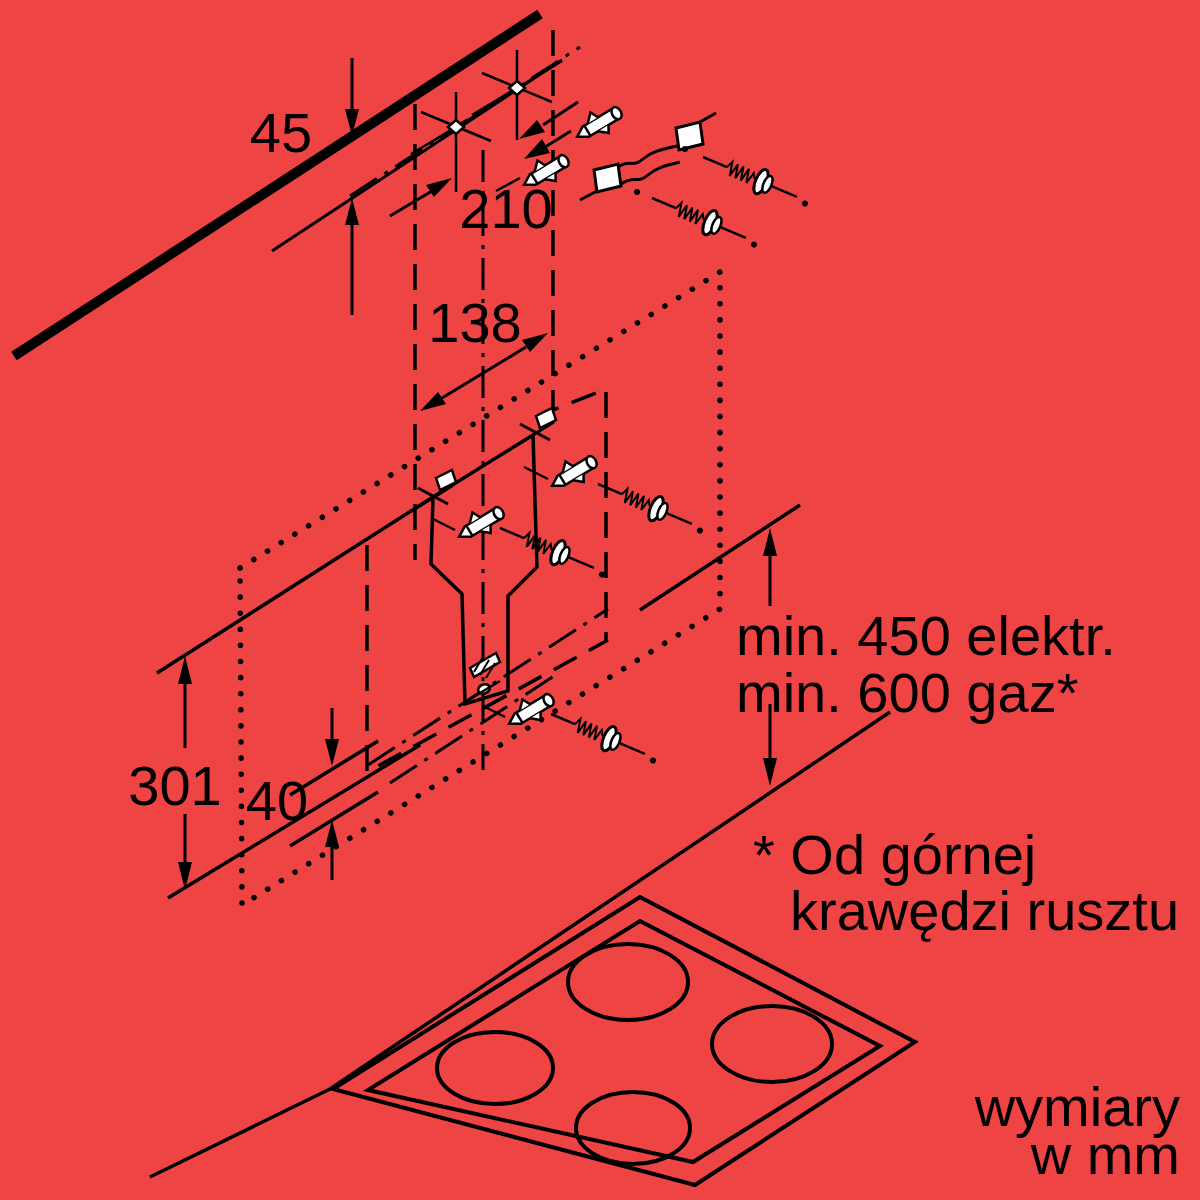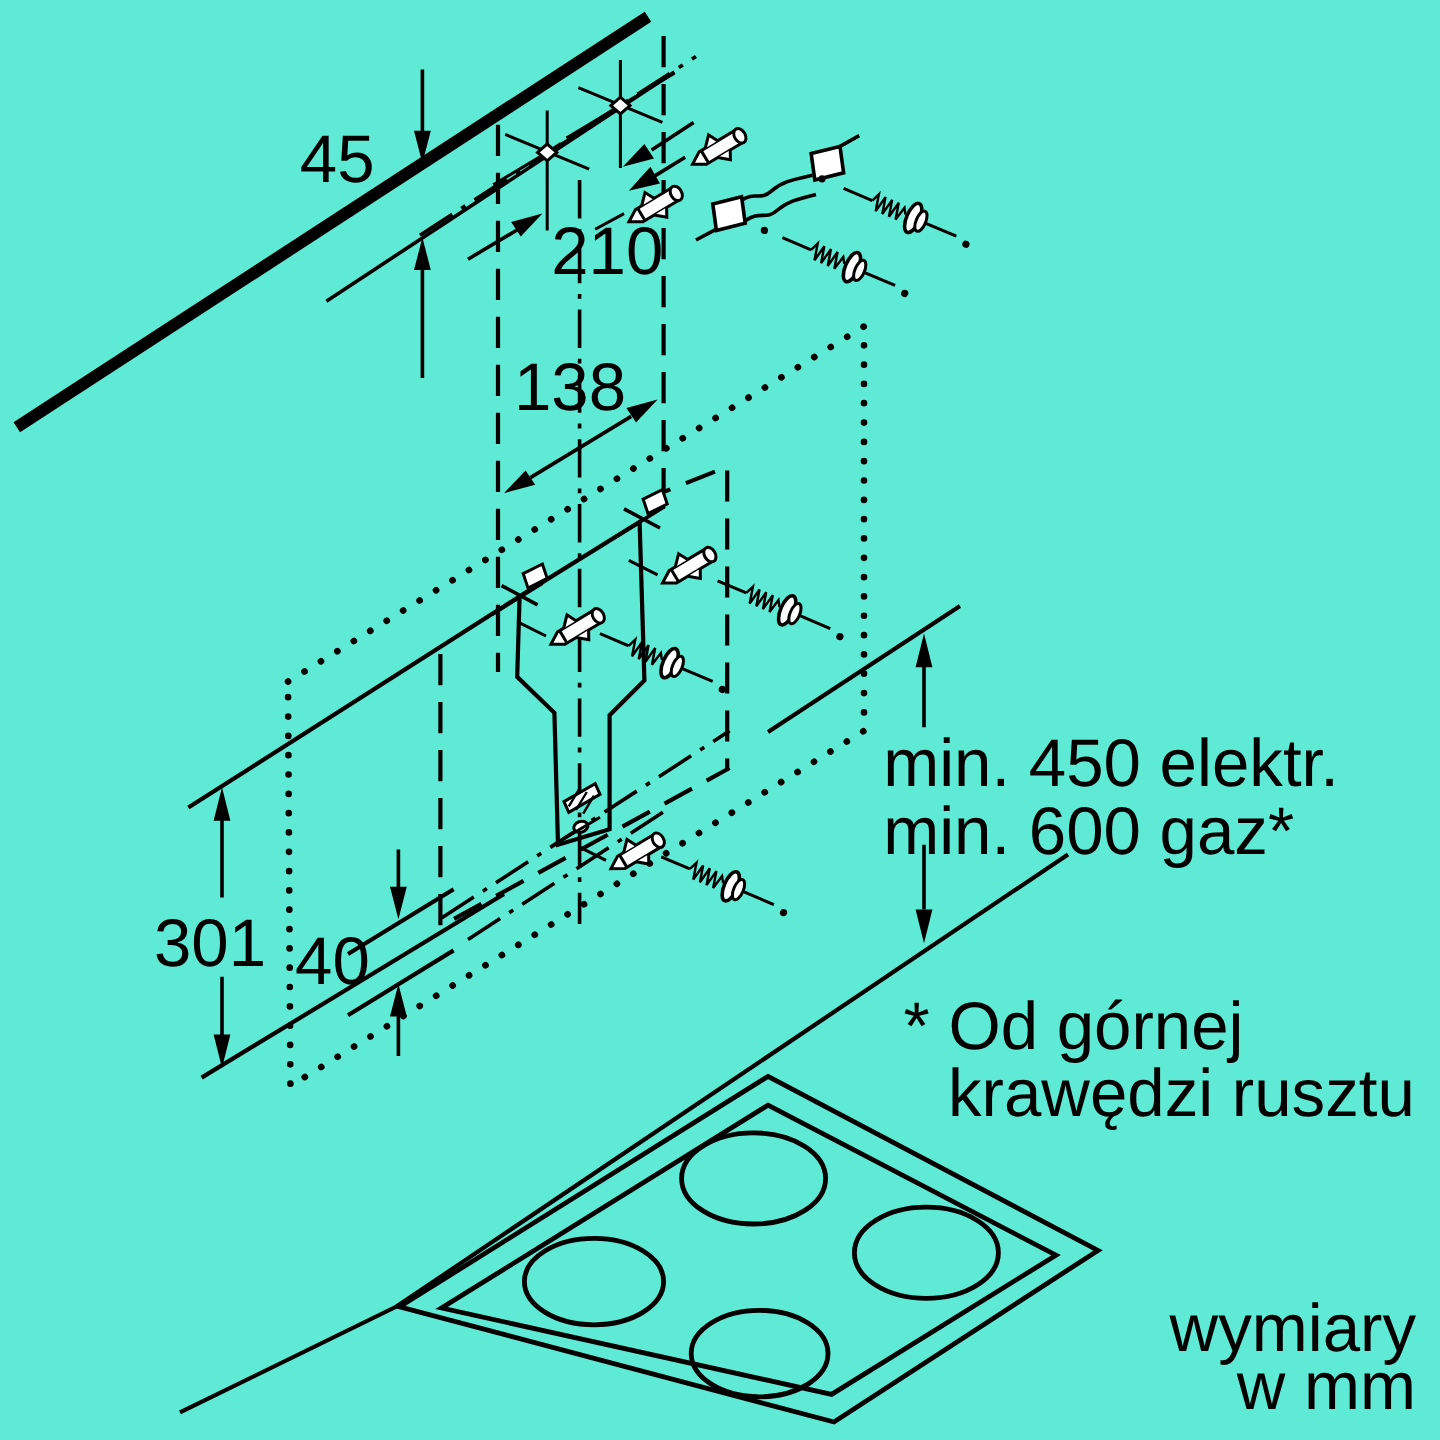--- a/index.html
+++ b/index.html
@@ -1,16 +1,16 @@
 <!DOCTYPE html>
 <html><head>
 <meta charset="utf-8">
 <style>
   html,body{margin:0;padding:0;background:#fff;}
-  #stage{position:relative;width:1200px;height:1200px;background:#5eead4;overflow:hidden;}
+  #stage{position:relative;width:1200px;height:1200px;background:#ef4444;overflow:hidden;}
   svg{display:block;}
   .t{font-family:"Liberation Sans", sans-serif; fill:#000;}
   .num{font-size:56px;}
   .note{font-size:56px;}
   .ln{stroke:#000;fill:none;}
   .fillw{fill:#fff;stroke:#000;}
 </style>
 </head>
 <body>
 

